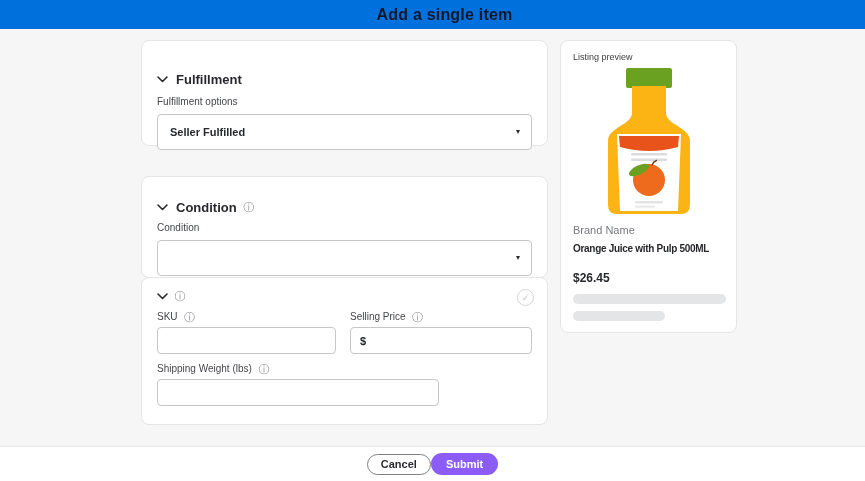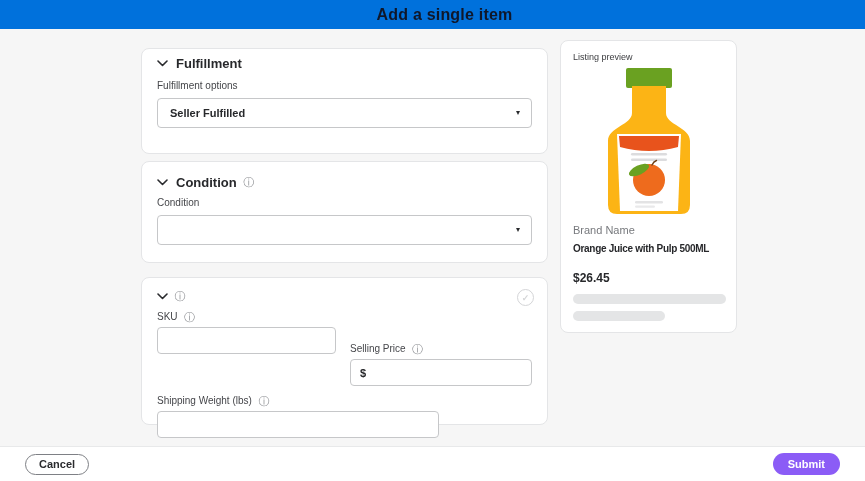--- a/index.html
+++ b/index.html
@@ -18,22 +18,22 @@
     background:#0071dc;
     display:flex; align-items:center; justify-content:center;
   }
   .topbar-title { color:#0f172a; font-size:16px; font-weight:bold; letter-spacing:.2px;margin-left:24px; }
 
   
   .card {
     position:absolute; background:#fff;
     border:1px solid #e4e5e7; border-radius:8px;
   }
-  .card-fulfillment { left:141px; top:48px;  width:407px; height:106px; padding:7px 15px; }
-  .card-condition   { left:141px; top:161px; width:407px; height:102px; padding:13px 15px; }
+  .card-fulfillment { left:141px; top:40px;  width:407px; height:106px; padding:31px 15px; }
+  .card-condition   { left:141px; top:176px; width:407px; height:102px; padding:23px 15px; }
   .card-item        { left:141px; top:277px; width:407px; height:148px; padding:12px 15px; }
   .card-preview     { left:560px; top:40px;  width:177px; height:293px; padding:11px 12px; }
 
   .section-header { display:flex; align-items:center; gap:8px; cursor:pointer; }
   .section-title  { font-size:13px; font-weight:bold; color:#27282b; }
   .chevron { display:flex; align-items:center; }
 
   .info-badge {
     display:inline-flex; width:12px; height:12px; margin-left:6px;
     align-items:center; justify-content:center;
@@ -47,41 +47,41 @@
     color:#d4d5d7; font-size:9px; font-weight:bold;
   }
 
   .field-label {
     display:flex; align-items:center;
     font-size:10px; color:#45464a; line-height:1.2;
   }
   .mt9 { margin-top:9px; } .mt6 { margin-top:6px; } .mt7 { margin-top:7px; }
 
   .select-box {
-    position:relative; width:100%; height:30px;
+    position:relative; width:100%; height:36px;
     border:1px solid #c6c7c9; border-radius:4px; background:#fff;
     display:flex; align-items:center; padding:0 26px 0 12px;
     cursor:pointer;
   }
   .select-value { font-size:11px; font-weight:bold; color:#27282b; }
   .select-caret {
     position:absolute; right:11px; top:50%; transform:translateY(-52%);
     font-size:8px; color:#2a2b2e; line-height:1;
   }
 
   .text-input {
     width:100%; height:27px;
     border:1px solid #c6c7c9; border-radius:4px; background:#fff;
     font-family:"Liberation Sans", sans-serif; font-size:11px; color:#27282b;
     padding:0 10px; outline:none;
   }
 
   .fields-row { display:flex; gap:14px; margin-top:9px; }
   .field-col-sku   { width:181px; }
-  .field-col-price { width:184px;margin-top:32px; }
+  .field-col-price { width:184px; }
   .price-wrap { position:relative; margin-top:4px; }
   .price-wrap .text-input { padding-left:22px; }
   .price-prefix {
     position:absolute; left:10px; top:50%; transform:translateY(-50%);
     font-size:11px; font-weight:bold; color:#27282b;
   }
   .shipping-row { margin-top:9px; }
   .shipping-input { width:282px; margin-top:4px; }
 
   
@@ -94,21 +94,21 @@
   }
   .price-text { font-size:12px; font-weight:bold; margin-top:17px; color:#27282b; }
   .ph-bar { background:#e4e5e6; border-radius:5px; height:10px; }
   .ph-bar-1 { width:153px; margin-top:9px; }
   .ph-bar-2 { width:92px;  margin-top:7px; }
 
   
   .footer {
     position:absolute; left:0; bottom:0; width:865px; height:35px;
     background:#fff; border-top:1px solid #e8e9ea;
-    display:flex; align-items:center; justify-content:space-between;
+    display:flex; align-items:center; justify-content:center;
     padding:0 25px;
   }
   .btn-cancel {
     height:21px; padding:0 13px; border:1px solid #7e8085; border-radius:999px;
     background:#fff; color:#2a2b2e; font-size:11px; font-weight:bold;
     font-family:"Liberation Sans", sans-serif; cursor:pointer;
     display:flex; align-items:center;
   }
   .btn-submit {
     height:22px; padding:0 15px; border:none; border-radius:999px;

